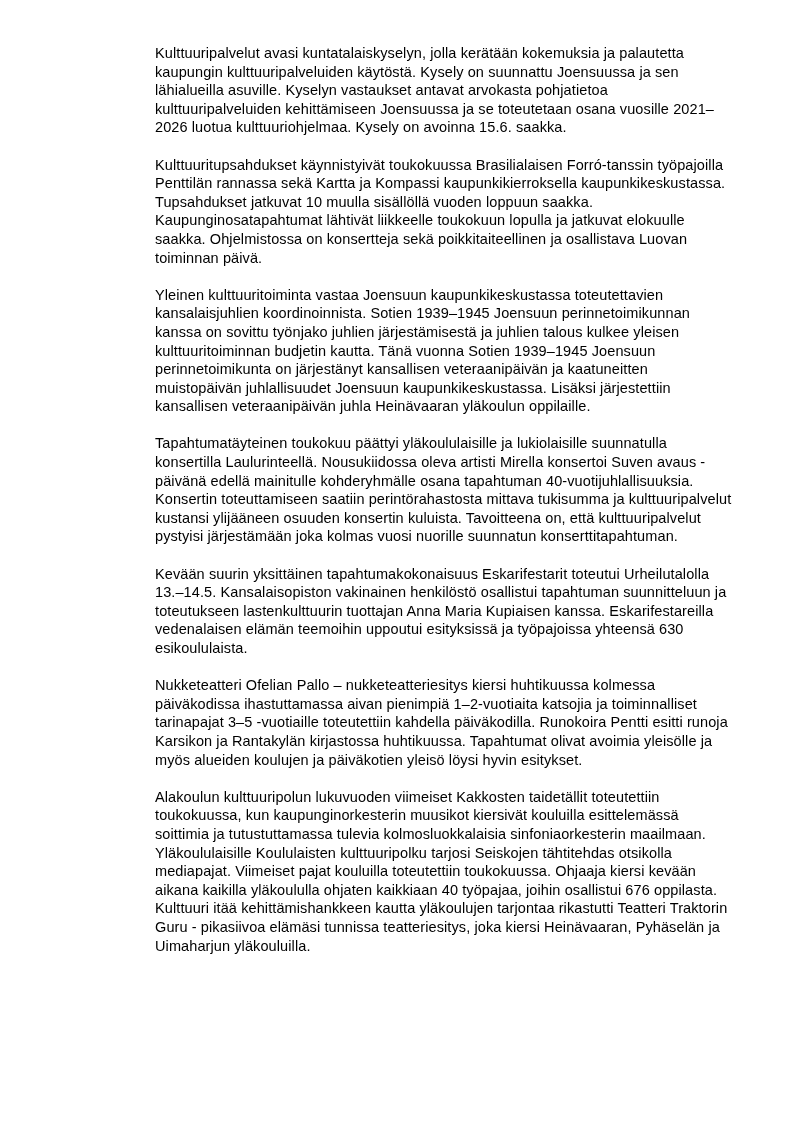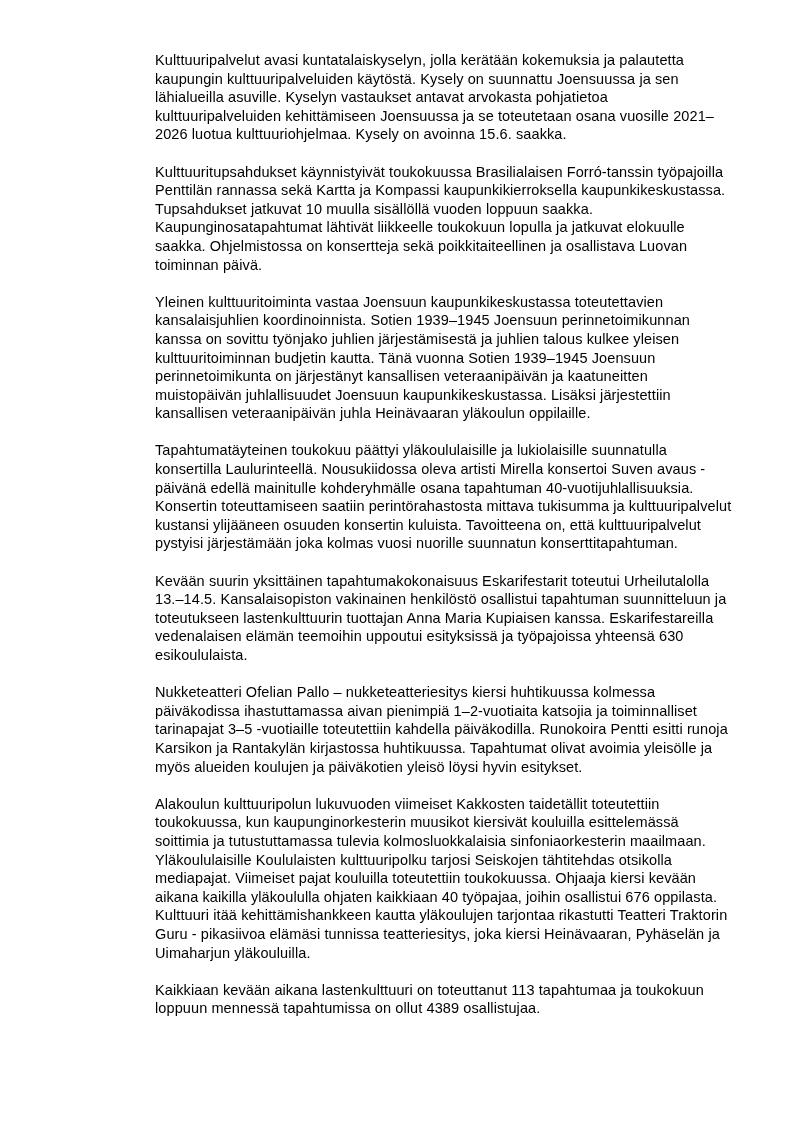--- a/index.html
+++ b/index.html
@@ -10,21 +10,21 @@
   .page {
     position: relative;
     width: 794px;
     height: 1122px;
     background: #ffffff;
     overflow: hidden;
   }
   .text-block {
     position: absolute;
     left: 155px;
-    top: 51px;
+    top: 44px;
     width: 600px;
   }
   .text-block p {
     margin: 0 0 18.6px 0;
     font-family: "Liberation Sans", sans-serif;
     font-size: 14.5px;
     line-height: 18.6px;
     color: #000000;
     white-space: pre-line;
     letter-spacing: 0.1px;
@@ -71,16 +71,14 @@
 myös alueiden koulujen ja päiväkotien yleisö löysi hyvin esitykset.</p>
     <p>Alakoulun kulttuuripolun lukuvuoden viimeiset Kakkosten taidetällit toteutettiin
 toukokuussa, kun kaupunginorkesterin muusikot kiersivät kouluilla esittelemässä
 soittimia ja tutustuttamassa tulevia kolmosluokkalaisia sinfoniaorkesterin maailmaan.
 Yläkoululaisille Koululaisten kulttuuripolku tarjosi Seiskojen tähtitehdas otsikolla
 mediapajat. Viimeiset pajat kouluilla toteutettiin toukokuussa. Ohjaaja kiersi kevään
 aikana kaikilla yläkoululla ohjaten kaikkiaan 40 työpajaa, joihin osallistui 676 oppilasta.
 Kulttuuri itää kehittämishankkeen kautta yläkoulujen tarjontaa rikastutti Teatteri Traktorin
 Guru - pikasiivoa elämäsi tunnissa teatteriesitys, joka kiersi Heinävaaran, Pyhäselän ja
 Uimaharjun yläkouluilla.</p>
-    <p>Kaikkiaan kevään aikana lastenkulttuuri on toteuttanut 113 tapahtumaa ja toukokuun
-loppuun mennessä tapahtumissa on ollut 4389 osallistujaa.</p>
   </div>
 </div>
 
 </body></html>

